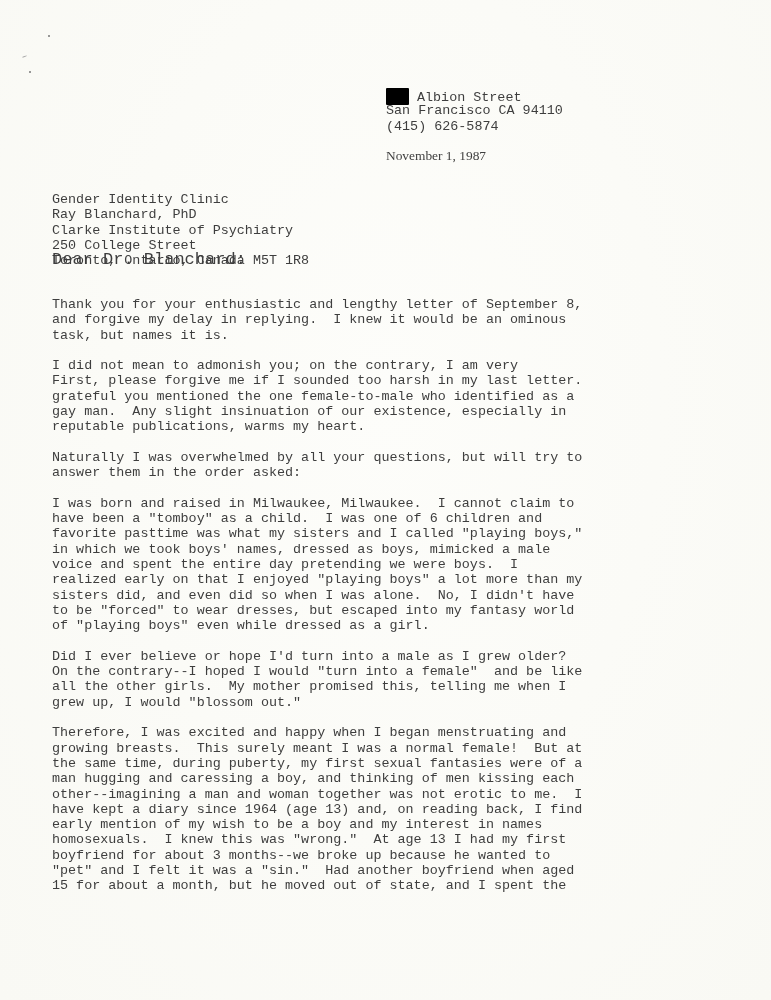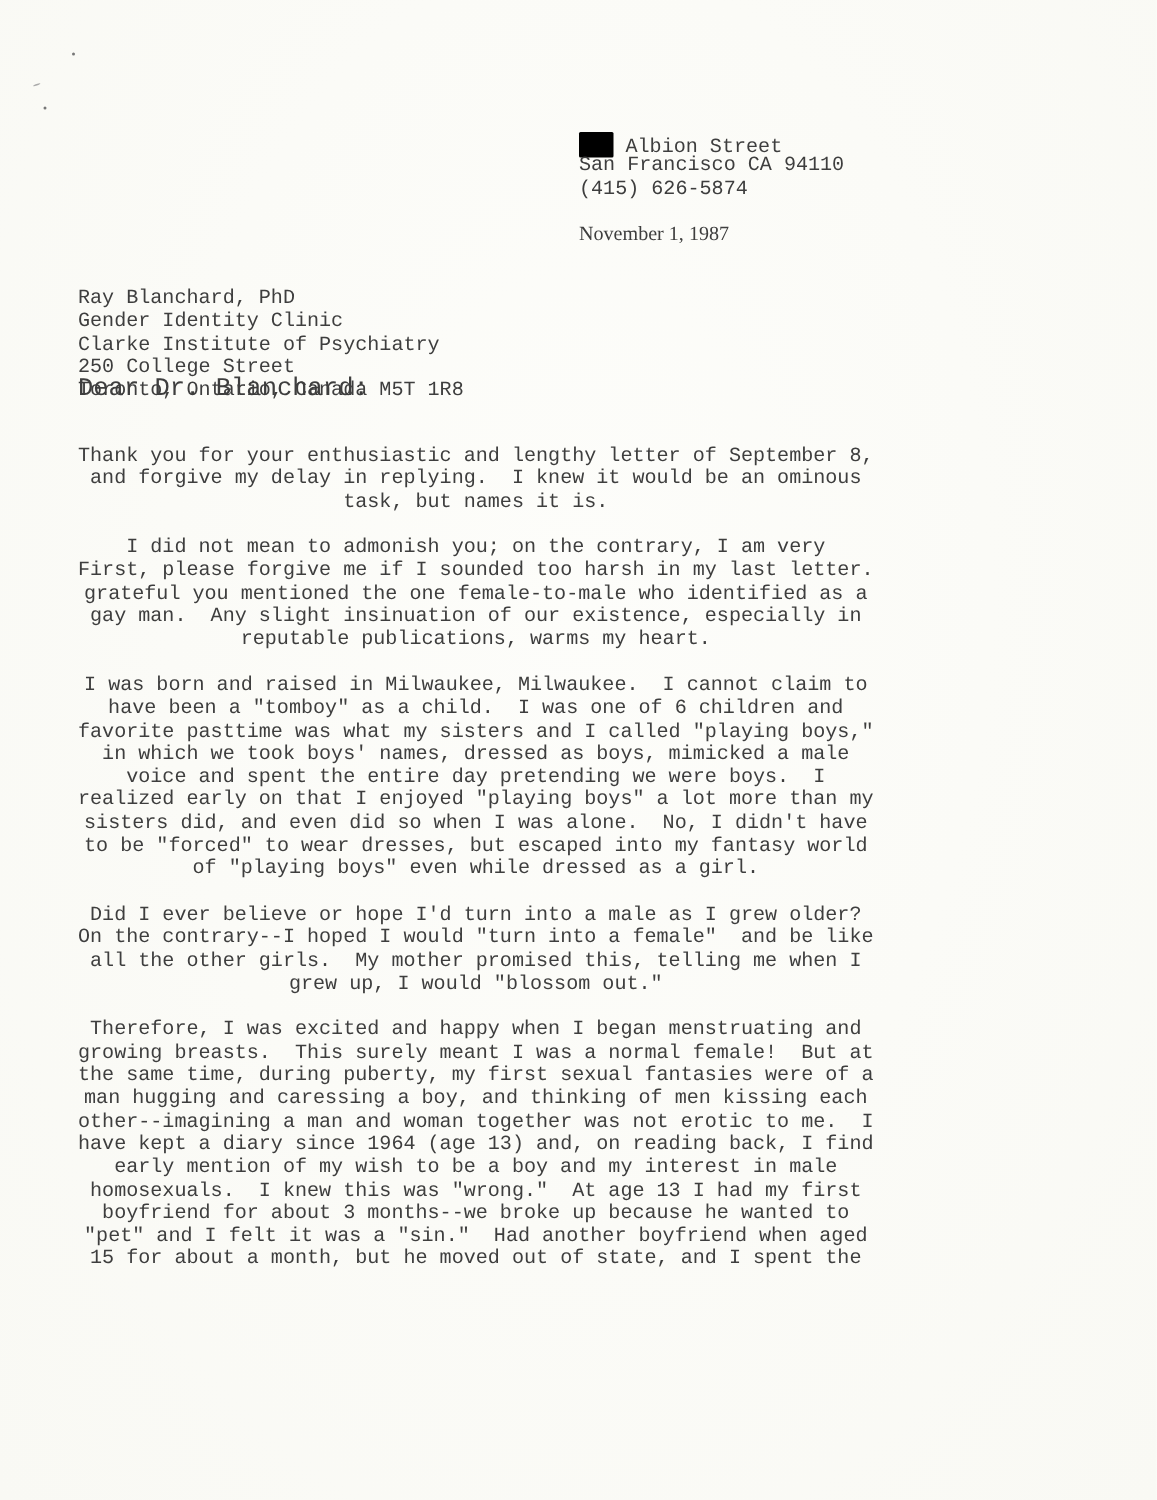--- a/index.html
+++ b/index.html
@@ -9,21 +9,21 @@
     position: relative;
     font-family: "Liberation Mono", "DejaVu Sans Mono", monospace;
     color: #3e3e3e;
   }
   .page {
     position: absolute; left: 0; top: 0; width: 771px; height: 1000px;
     background: radial-gradient(ellipse at 50% 40%, #fdfdfa 0%, #f9f9f4 100%);
   }
   .speck { position: absolute; background: #777; border-radius: 50%; }
   .para { margin: 0 0 15.3px 0; }
-  .para .l { display: block; white-space: pre; font-size: 13.4px; line-height: 15.3px; height: 15.3px; text-align: center; }
+  .para .l { display: block; white-space: pre; font-size: 13.4px; line-height: 15.3px; height: 15.3px; }
   .redact {
     display: inline-block; width: 23px; height: 17px; background: #000;
     vertical-align: -4px; margin-right: 8px; border-radius: 1px;
   }
   .sender { position: absolute; left: 386px; top: 88px; }
   .sender .l { display: block; white-space: pre; font-size: 13.4px; line-height: 15.3px; height: 15.3px; }
   .date { position: absolute; left: 386px; top: 148px; font-size: 13.4px; line-height: 15.3px; white-space: pre; font-family: Liberation Serif, serif; }
   .recipient { position: absolute; left: 52px; top: 192px; }
   .recipient .l { display: block; white-space: pre; font-size: 13.4px; line-height: 15.3px; height: 15.3px; }
   .salutation { position: absolute; left: 52px; top: 252px; font-size: 17px; line-height: 15.3px; white-space: pre; }
@@ -39,41 +39,45 @@
 
   <div class="sender">
     <span class="l"><span class="redact"></span><span>Albion Street</span></span>
     <span class="l">San Francisco CA 94110</span>
     <span class="l">(415) 626-5874</span>
   </div>
 
   <div class="date">November 1, 1987</div>
 
   <div class="recipient">
+    <span class="l">Gender Identity Clinic</span>
     <span class="l">Ray Blanchard, PhD</span>
-    <span class="l">Gender Identity Clinic</span>
     <span class="l">Clarke Institute of Psychiatry</span>
     <span class="l">250 College Street</span>
     <span class="l">Toronto, Ontario, Canada M5T 1R8</span>
   </div>
 
   <div class="salutation">Dear Dr. Blanchard:</div>
 
   <div class="body-text">
     <div class="para">
       <span class="l">Thank you for your enthusiastic and lengthy letter of September 8,</span>
       <span class="l">and forgive my delay in replying.  I knew it would be an ominous</span>
       <span class="l">task, but names it is.</span>
     </div>
     <div class="para">
       <span class="l">I did not mean to admonish you; on the contrary, I am very</span>
       <span class="l">First, please forgive me if I sounded too harsh in my last letter.</span>
       <span class="l">grateful you mentioned the one female-to-male who identified as a</span>
       <span class="l">gay man.  Any slight insinuation of our existence, especially in</span>
       <span class="l">reputable publications, warms my heart.</span>
+    </div>
+    <div class="para">
+      <span class="l">Naturally I was overwhelmed by all your questions, but will try to</span>
+      <span class="l">answer them in the order asked:</span>
     </div>
     <div class="para">
       <span class="l">I was born and raised in Milwaukee, Milwaukee.  I cannot claim to</span>
       <span class="l">have been a "tomboy" as a child.  I was one of 6 children and</span>
       <span class="l">favorite pasttime was what my sisters and I called "playing boys,"</span>
       <span class="l">in which we took boys' names, dressed as boys, mimicked a male</span>
       <span class="l">voice and spent the entire day pretending we were boys.  I</span>
       <span class="l">realized early on that I enjoyed "playing boys" a lot more than my</span>
       <span class="l">sisters did, and even did so when I was alone.  No, I didn't have</span>
       <span class="l">to be "forced" to wear dresses, but escaped into my fantasy world</span>
@@ -85,20 +89,20 @@
       <span class="l">all the other girls.  My mother promised this, telling me when I</span>
       <span class="l">grew up, I would "blossom out."</span>
     </div>
     <div class="para">
       <span class="l">Therefore, I was excited and happy when I began menstruating and</span>
       <span class="l">growing breasts.  This surely meant I was a normal female!  But at</span>
       <span class="l">the same time, during puberty, my first sexual fantasies were of a</span>
       <span class="l">man hugging and caressing a boy, and thinking of men kissing each</span>
       <span class="l">other--imagining a man and woman together was not erotic to me.  I</span>
       <span class="l">have kept a diary since 1964 (age 13) and, on reading back, I find</span>
-      <span class="l">early mention of my wish to be a boy and my interest in male</span>
+      <span class="l">early mention of my wish to be a boy and my interest in names</span>
       <span class="l">homosexuals.  I knew this was "wrong."  At age 13 I had my first</span>
       <span class="l">boyfriend for about 3 months--we broke up because he wanted to</span>
       <span class="l">"pet" and I felt it was a "sin."  Had another boyfriend when aged</span>
       <span class="l">15 for about a month, but he moved out of state, and I spent the</span>
     </div>
   </div>
 </div>
 
 </body></html>

